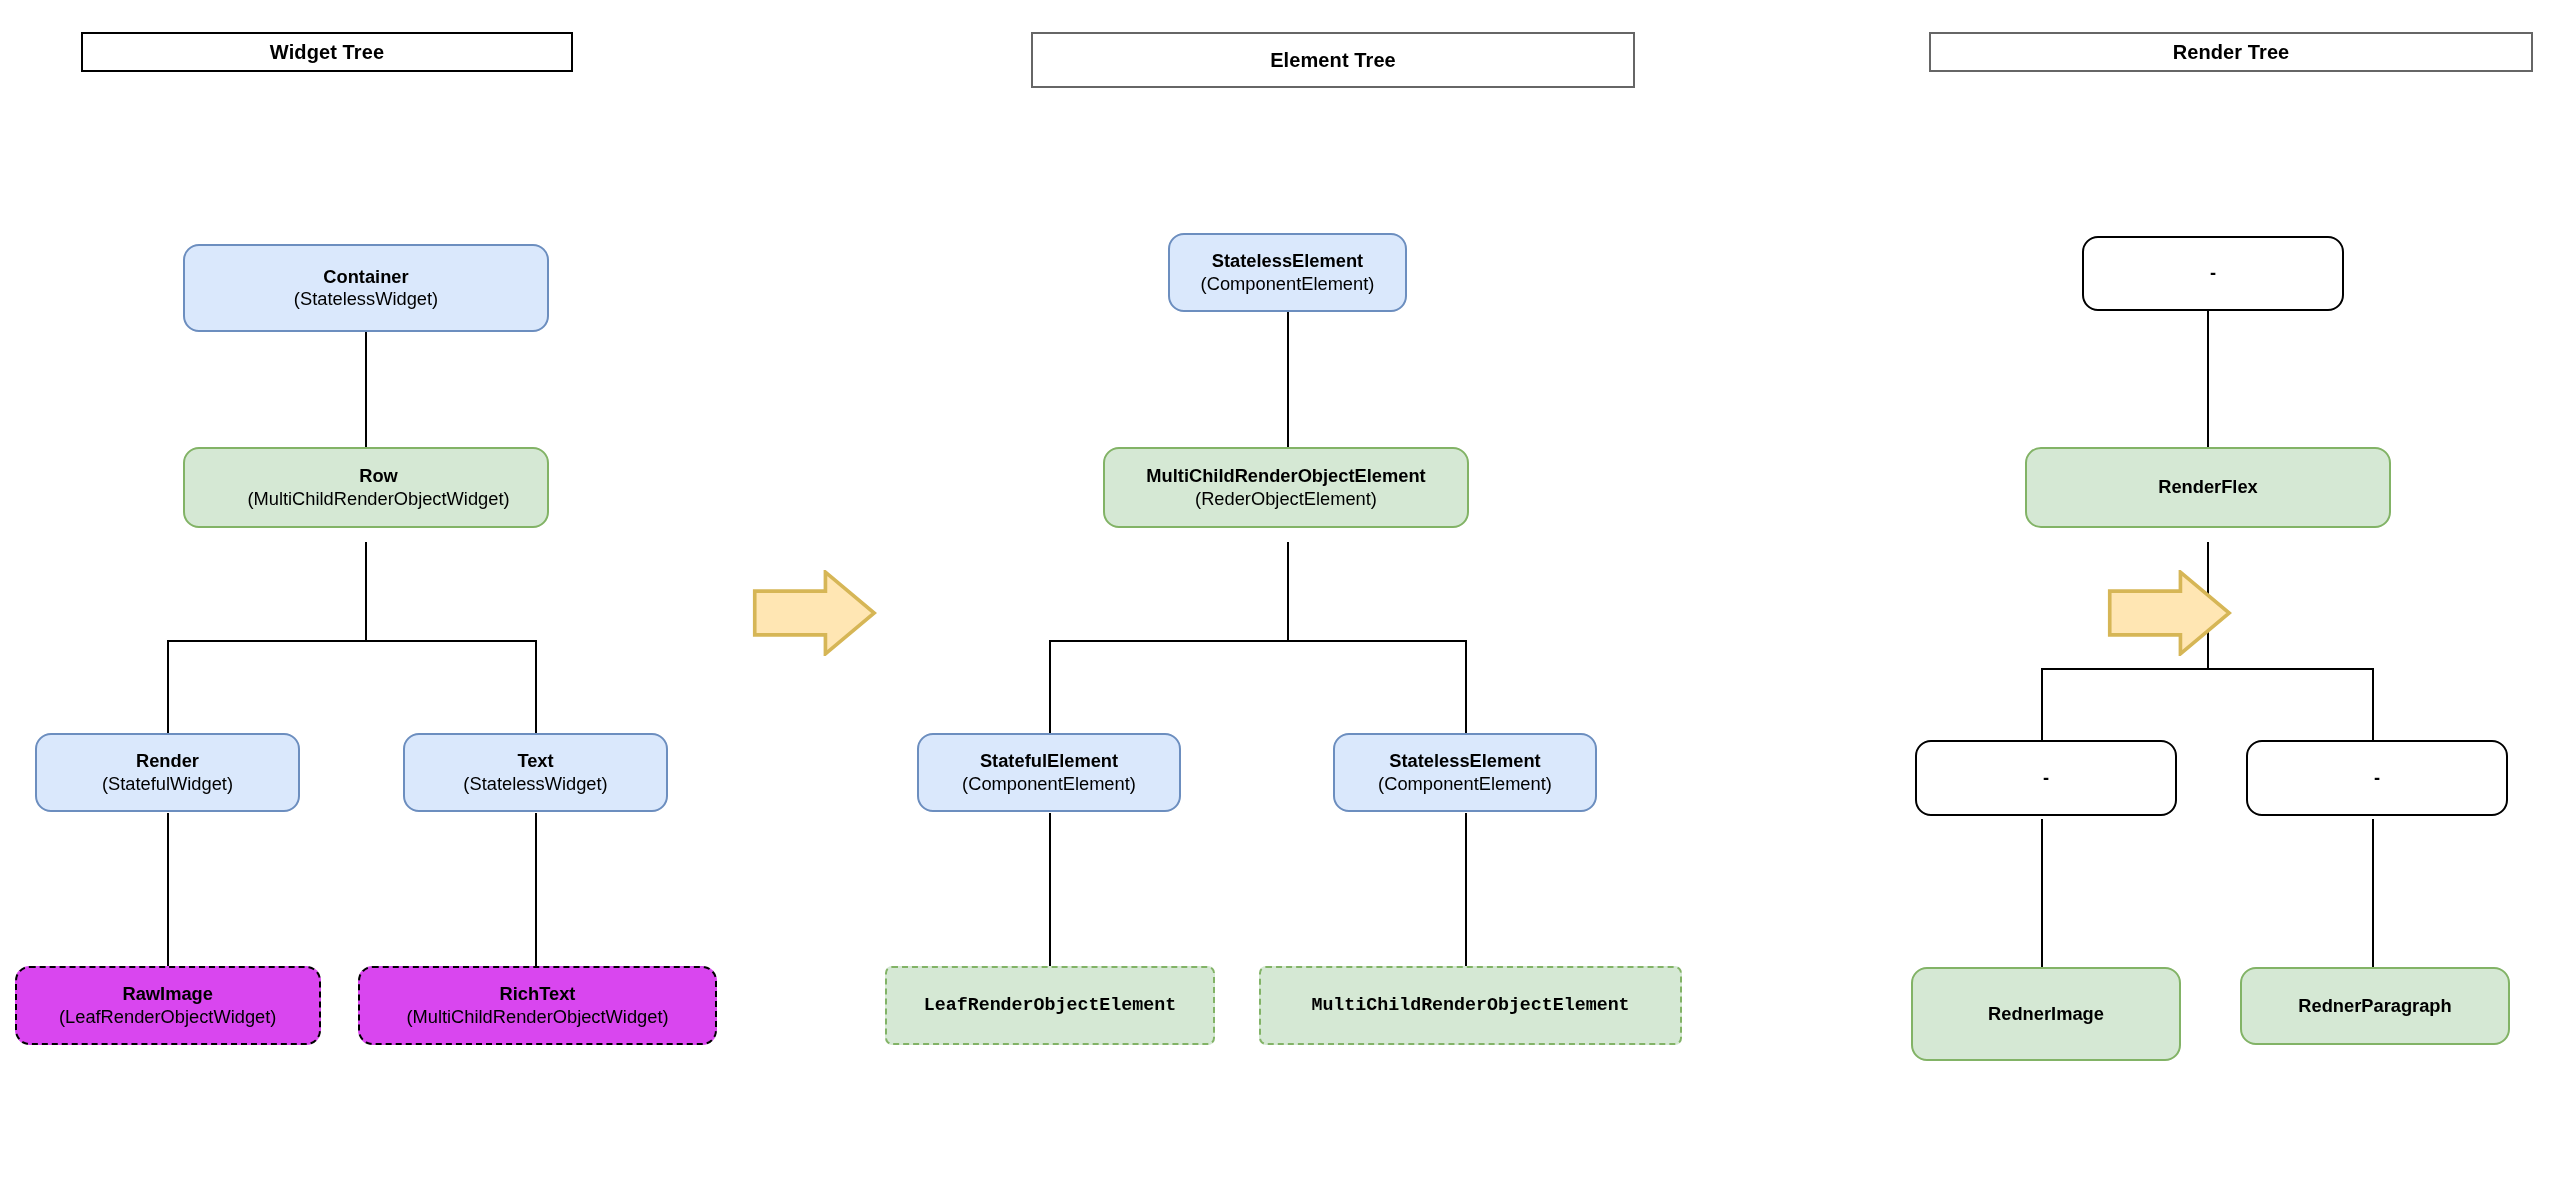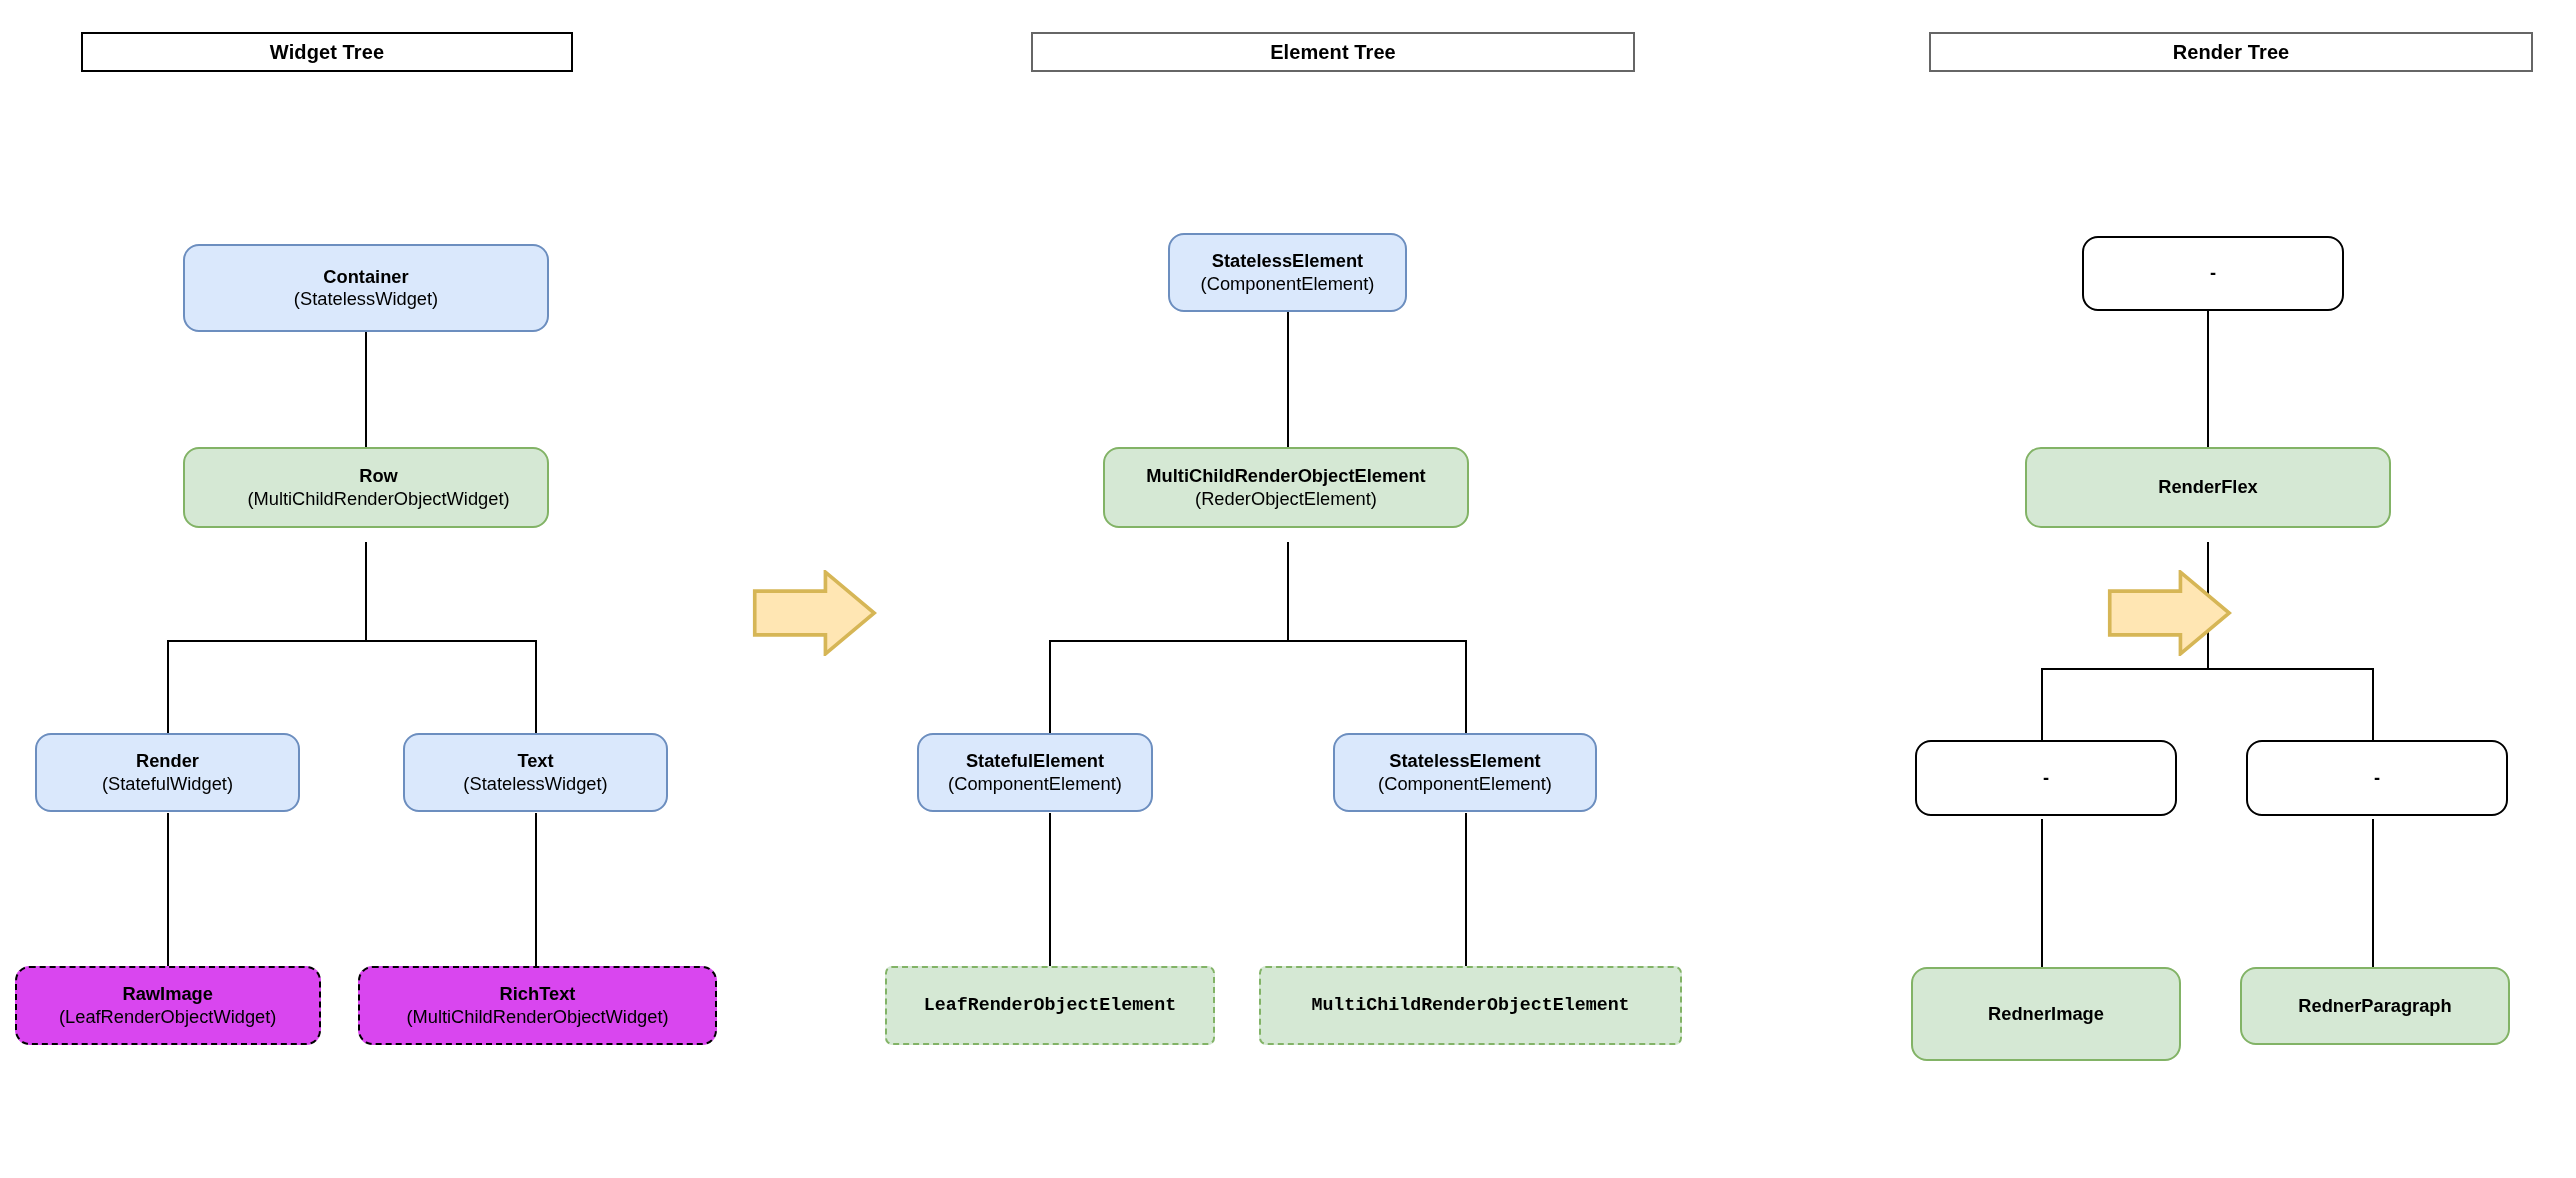--- a/index.html
+++ b/index.html
@@ -67,21 +67,21 @@
 </style>
 </head>
 <body>
 
 <div id="stage">
 
   <div class="col-header black" style="left:41px; top:32px; width:492px; height:40px; font-size:20px;">
     <span>Widget Tree</span>
   </div>
 
-  <div class="col-header gray" style="left:991px; top:32px; width:604px; height:40px; font-size:20px;justify-content:center;">
+  <div class="col-header gray" style="left:991px; top:32px; width:604px; height:56px; font-size:20px;justify-content:center;">
     <span>Element Tree</span>
   </div>
 
   <div class="col-header gray" style="left:1889px; top:32px; width:604px; height:40px; font-size:20px;">
     <span>Render Tree</span>
   </div>
 
   <div class="vline" style="left:365px; top:249px; height:220px;"></div>
 
   <div class="vline" style="left:365px; top:542px; height:99px;"></div>
@@ -141,21 +141,21 @@
   <div class="node blue" style="left:1168px; top:233px; width:239px; height:79px; font-size:18.3px;">
     <span class="t1">StatelessElement</span>
     <span class="t2">(ComponentElement)</span>
   </div>
 
   <div class="node green" style="left:1103px; top:447px; width:366px; height:81px; font-size:18.3px;">
     <span class="t1">MultiChildRenderObjectElement</span>
     <span class="t2">(RederObjectElement)</span>
   </div>
 
-  <div class="node blue" style="left:917px; top:733px; width:236px; height:79px; font-size:18.3px;">
+  <div class="node blue" style="left:917px; top:733px; width:264px; height:79px; font-size:18.3px;">
     <span class="t1">StatefulElement</span>
     <span class="t2">(ComponentElement)</span>
   </div>
 
   <div class="node blue" style="left:1333px; top:733px; width:264px; height:79px; font-size:18.3px;">
     <span class="t1">StatelessElement</span>
     <span class="t2">(ComponentElement)</span>
   </div>
 
   <div class="node dashed-green" style="left:885px; top:966px; width:330px; height:79px; font-size:18.3px;">

